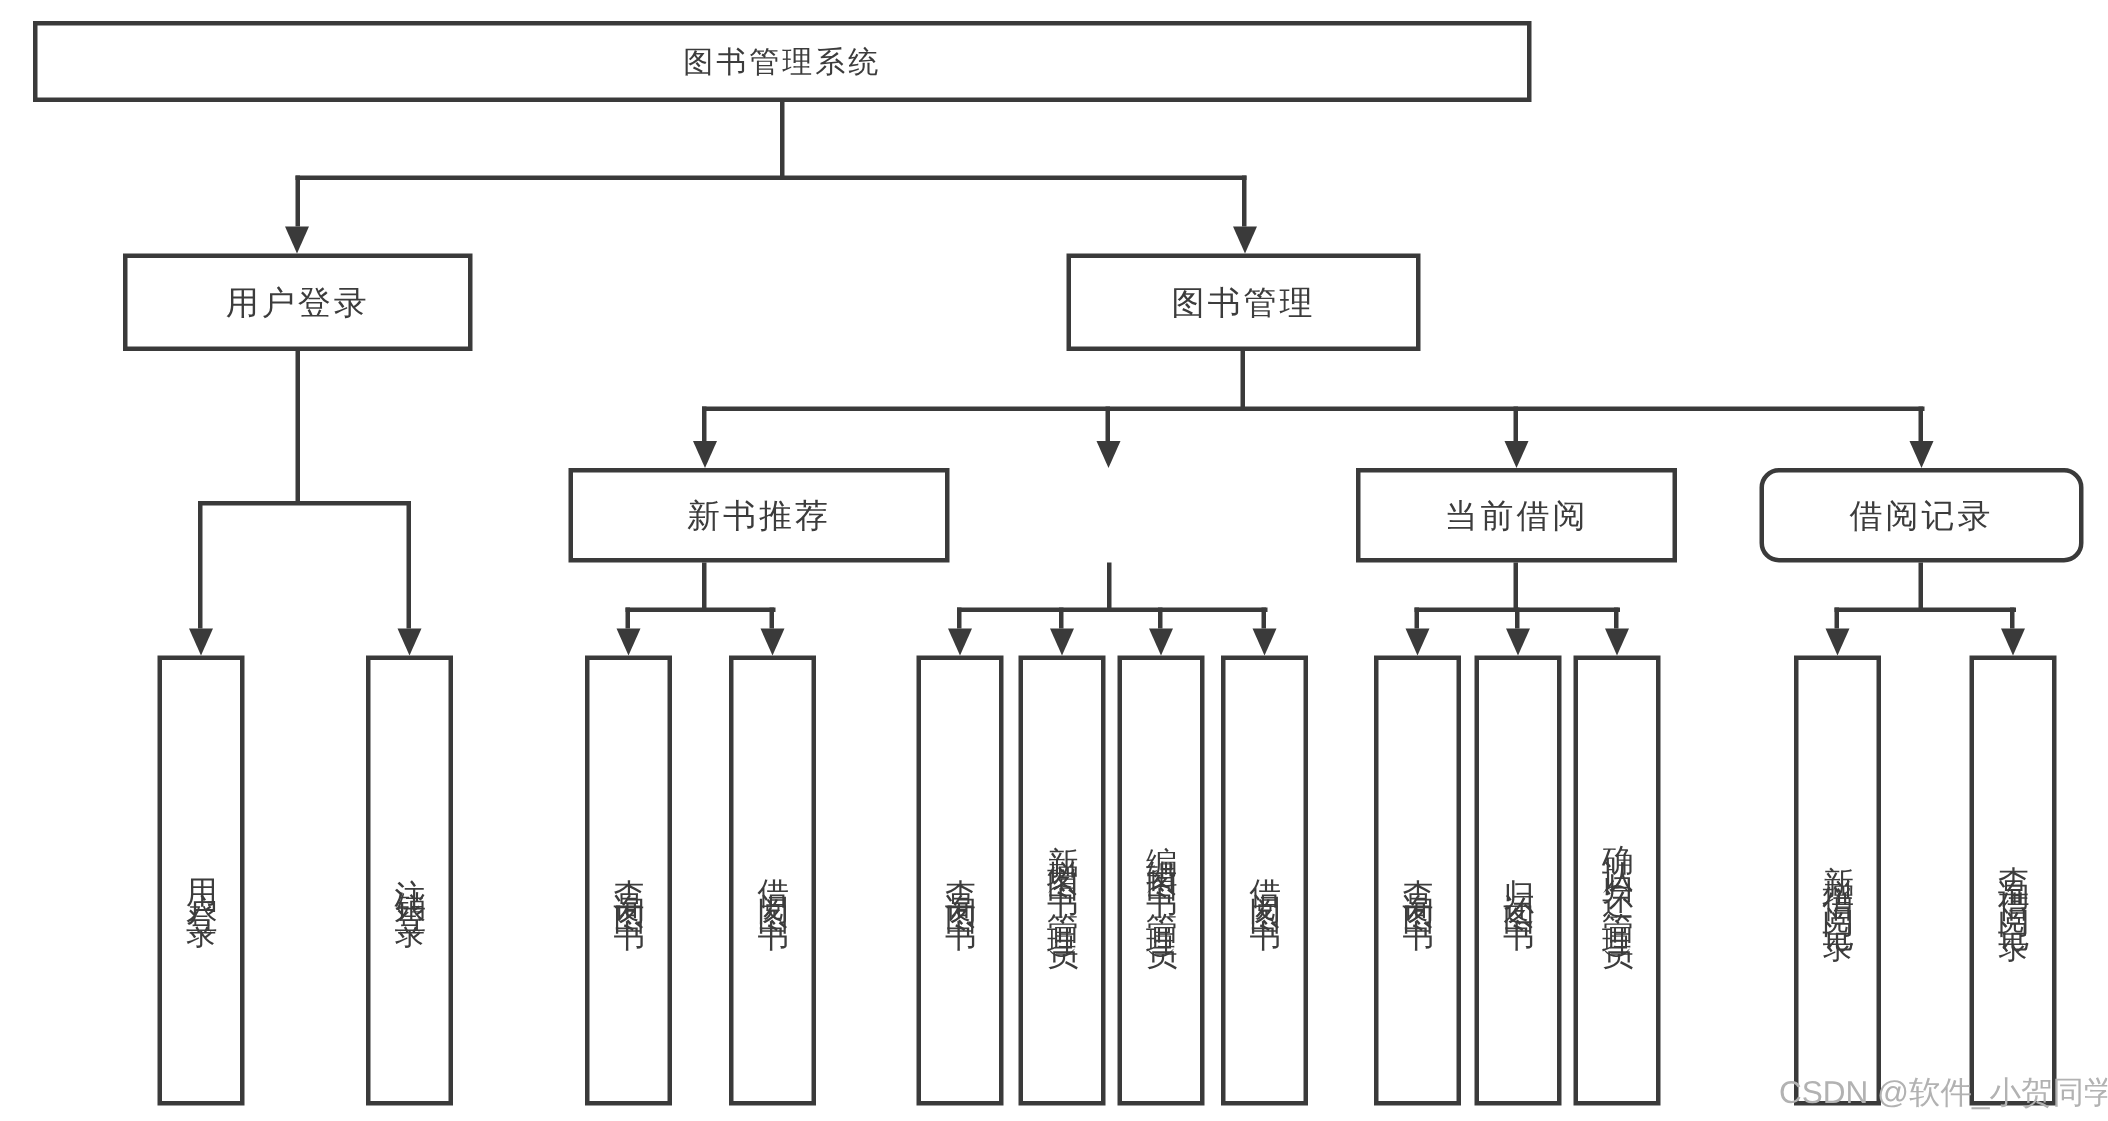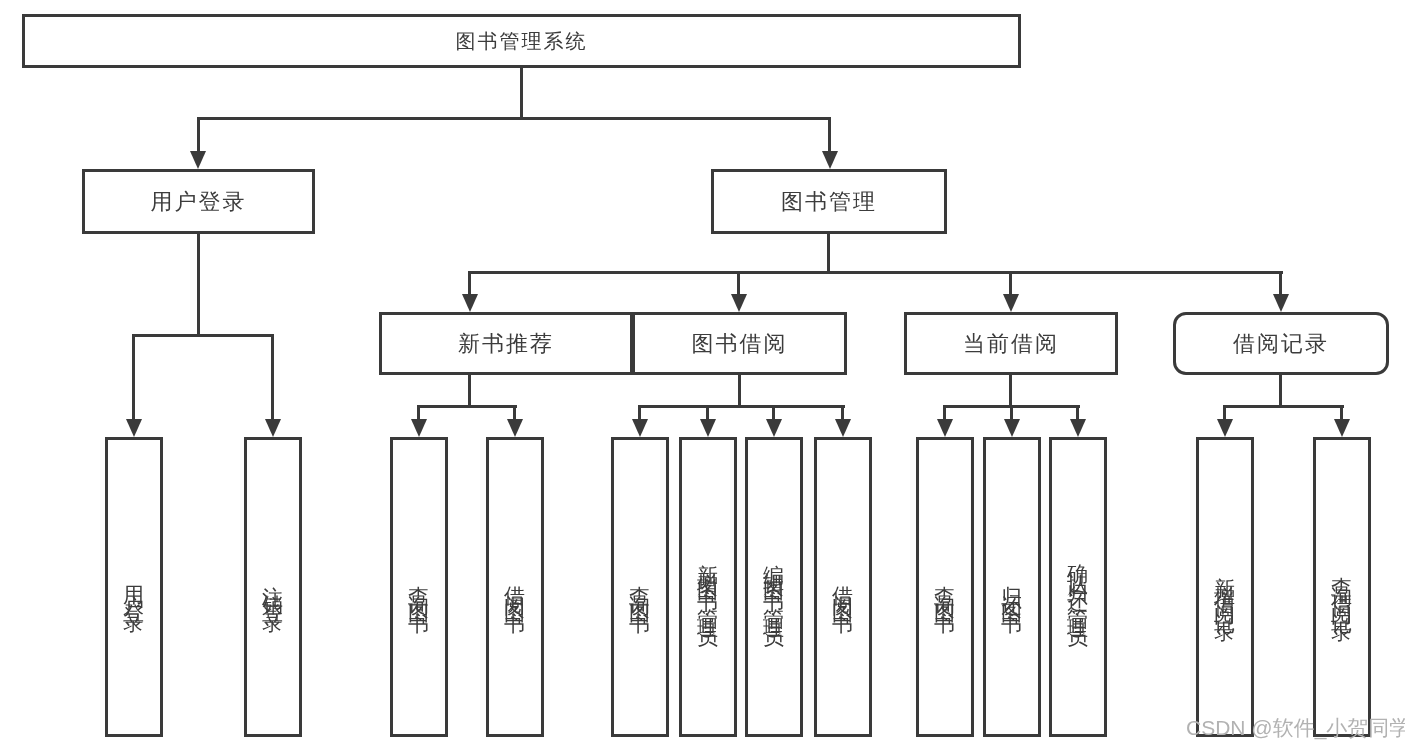--- a/index.html
+++ b/index.html
@@ -69,23 +69,20 @@
   </div>
 
   <div class="box" style="left:711px;top:169px;width:236px;height:65px;">
     <span class="hlabel">图书管理</span>
   </div>
 
   <div class="box" style="left:363px;top:312px;width:254px;height:63px;margin-left:16px;">
     <span class="hlabel">新书推荐</span>
   </div>
 
-  <div class="box" style="left:632px;top:312px;width:215px;height:63px;">
-    <span class="hlabel">图书借阅</span>
-  </div>
 
   <div class="box" style="left:904px;top:312px;width:214px;height:63px;justify-content:center;">
     <span class="hlabel">当前借阅</span>
   </div>
 
   <div class="box" style="left:1173px;top:312px;width:216px;height:63px;border-radius:13px;">
     <span class="hlabel">借阅记录</span>
   </div>
 
   <div class="box" style="left:105px;top:437px;width:58px;height:300px;">

